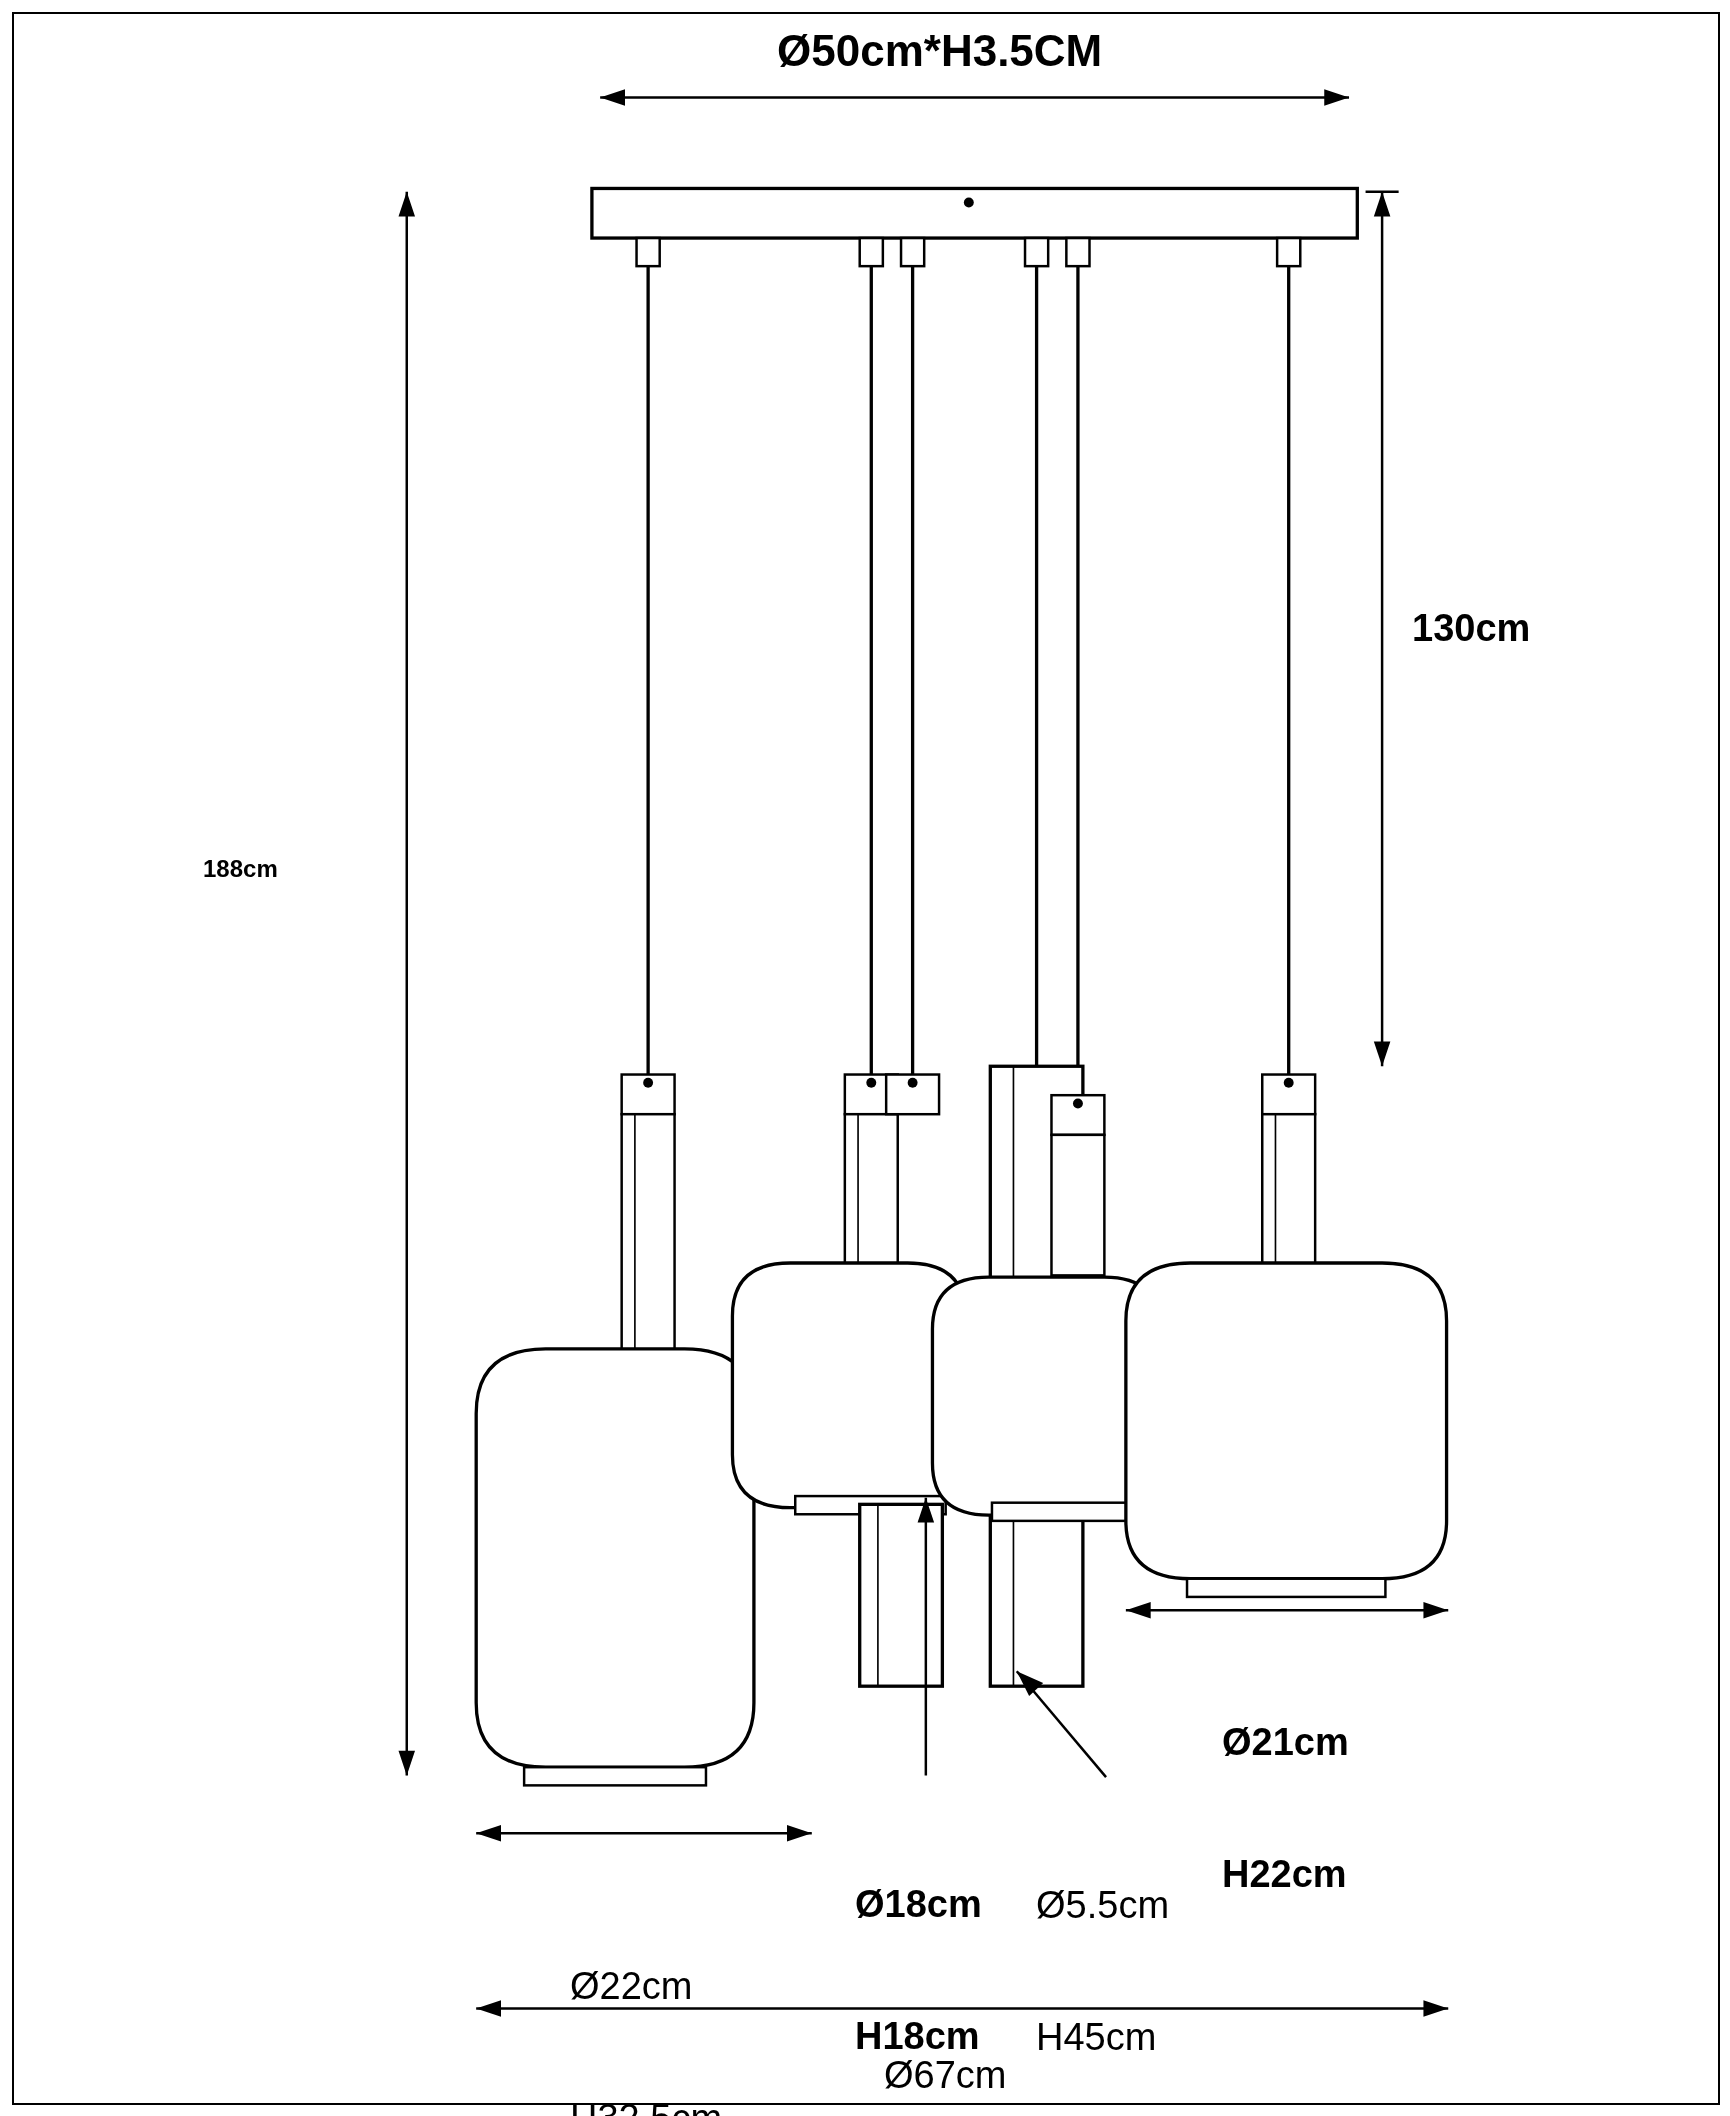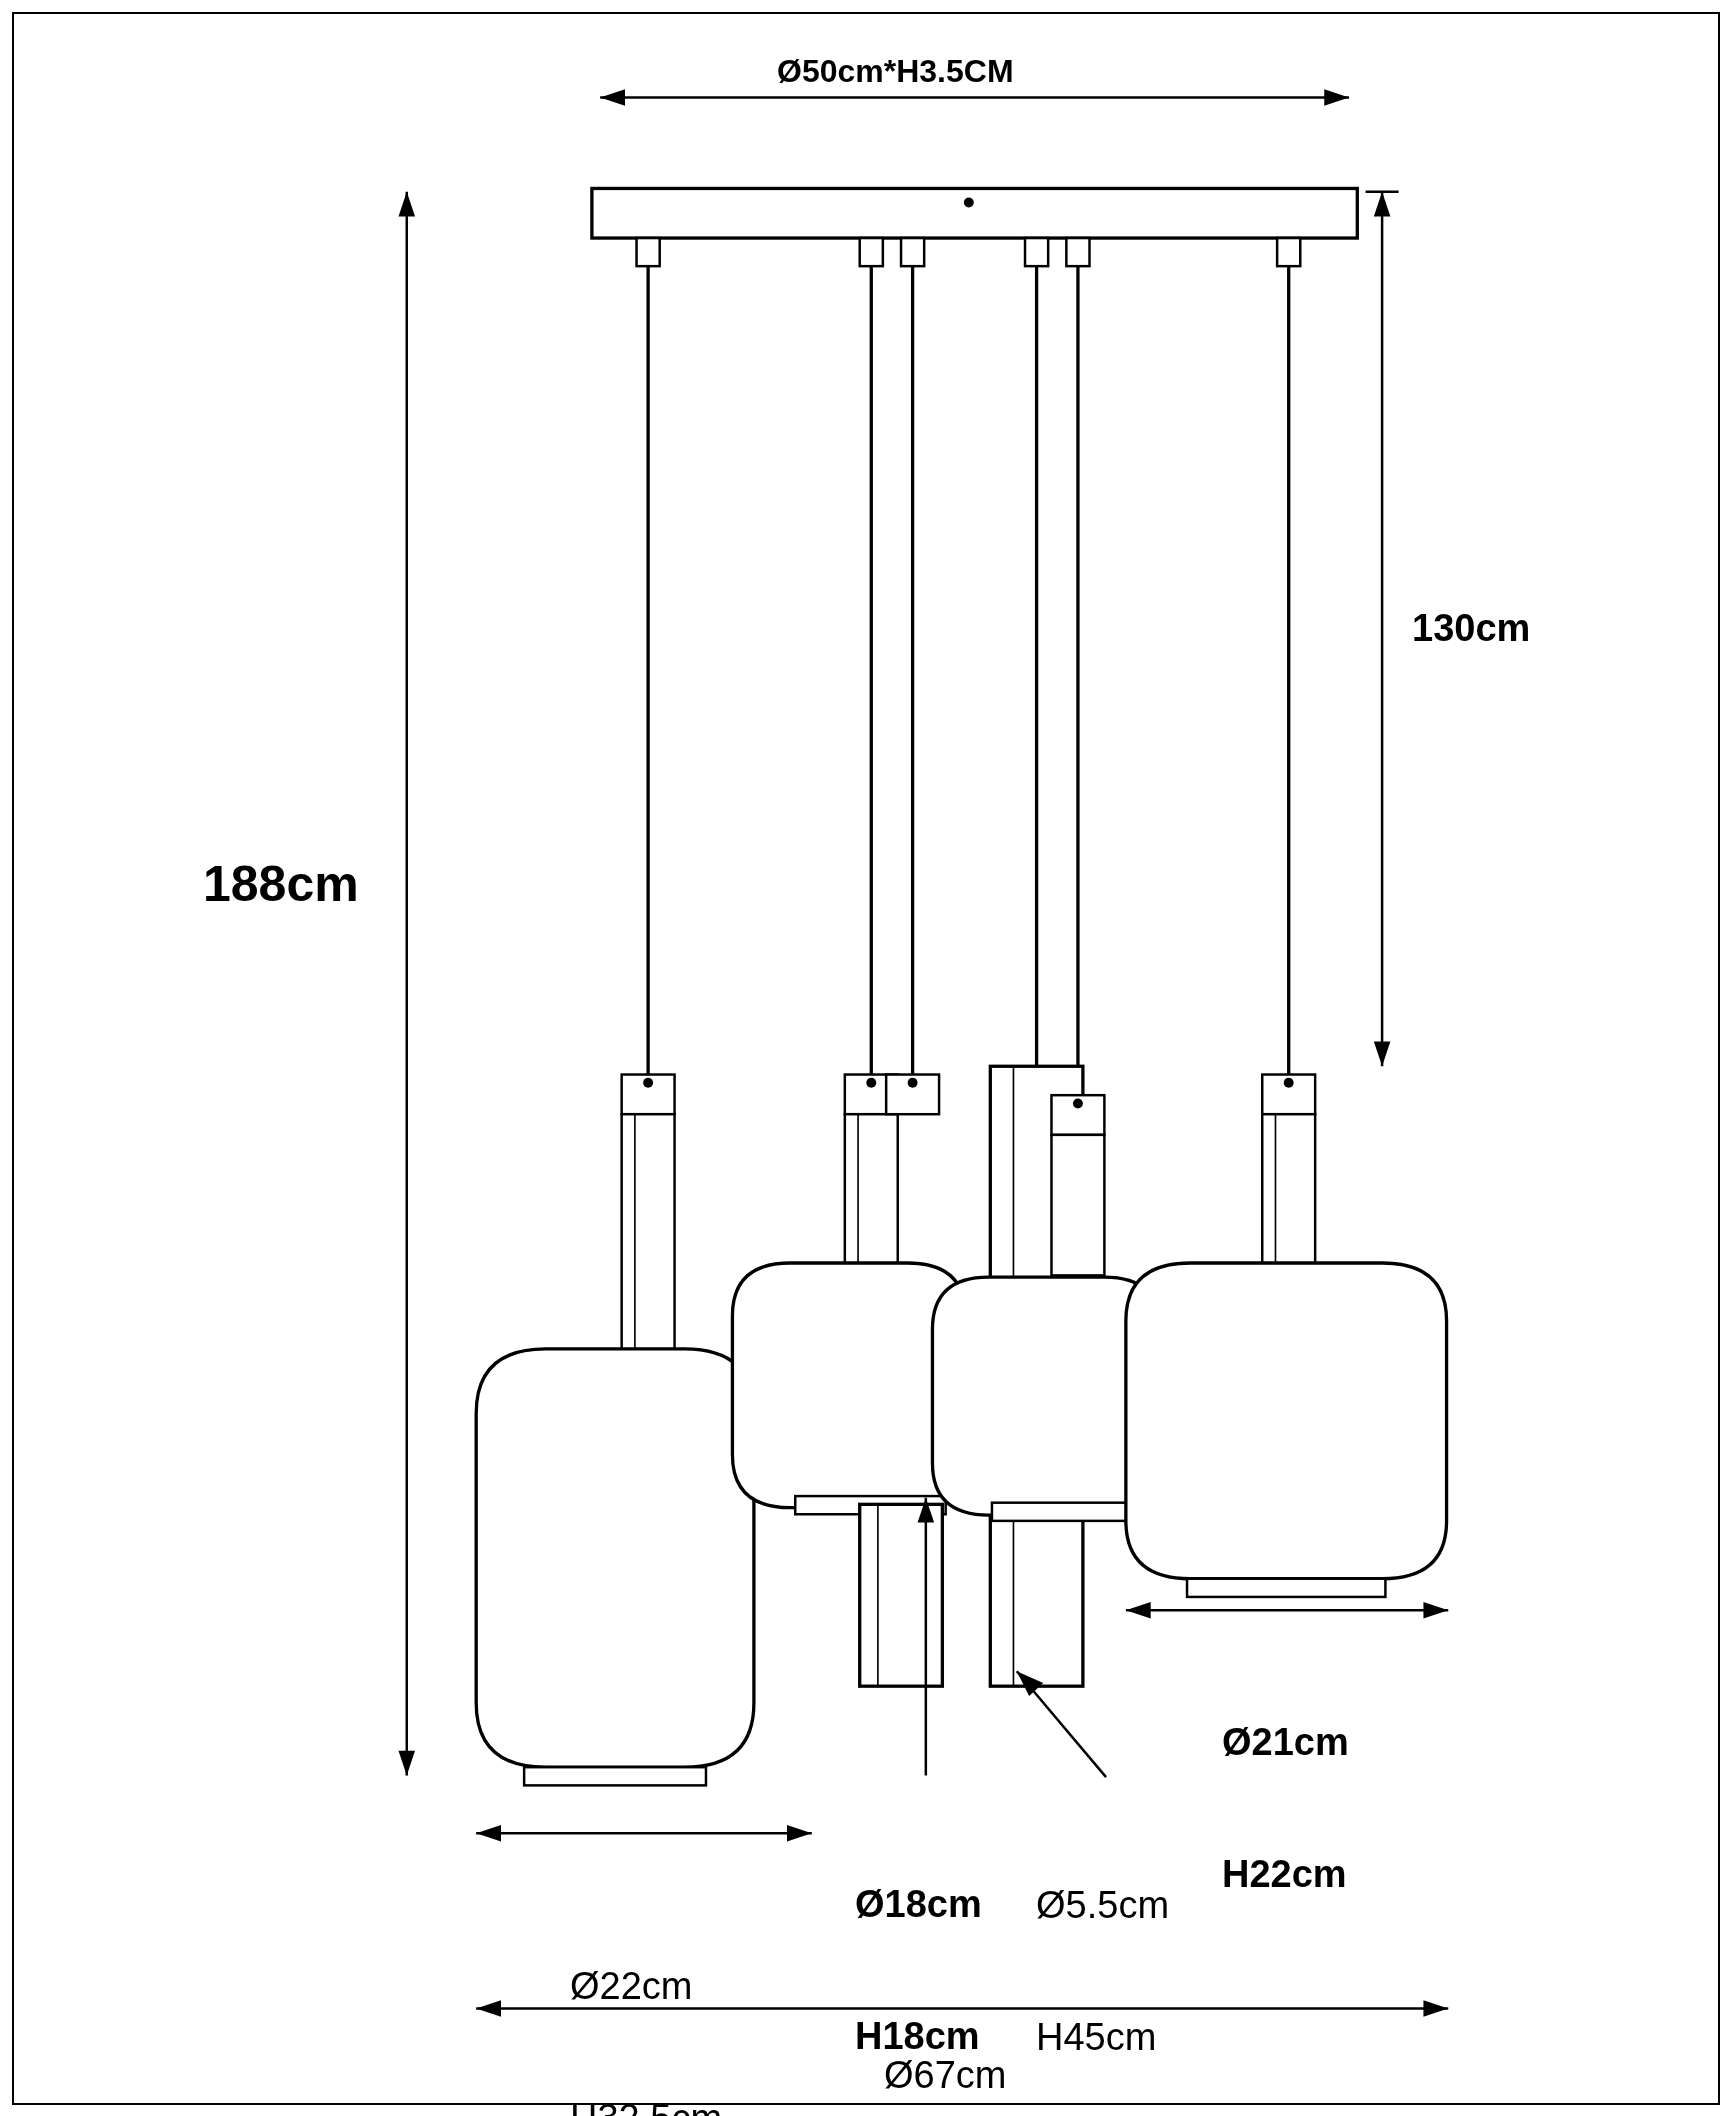--- a/index.html
+++ b/index.html
@@ -37,23 +37,23 @@
   .dim {
     position: absolute;
     font-weight: bold;
     white-space: pre;
     line-height: 1.16;
     letter-spacing: 0px;
   }
   .dim.reg {
     font-weight: normal;
   }
-  .t-top      { left: 777px;  top: 25px;   font-size: 32px; margin-top: 28px; }
+  .t-top      { left: 777px;  top: 25px;   font-size: 44px; }
   .t-130      { left: 1412px; top: 606px;  font-size: 38px; }
-  .t-188      { left: 203px;  top: 855px; font-size: 50px; }
+  .t-188      { left: 203px;  top: 855px; font-size: 24px; }
   .t-21       { left: 1222px; top: 1632px; font-size: 38px; text-align: left; }
   .t-18       { left: 855px; top: 1794px; font-size: 38px; }
   .t-55       { left: 1036px; top: 1795px; font-size: 38px; }
   .t-22       { left: 570px;  top: 1876px; font-size: 38px; }
   .t-67       { left: 884px; top: 2037px; font-size: 38px; margin-top: 16px; }
 </style>
 </head>
 <body>
 
 <div id="sheet">

